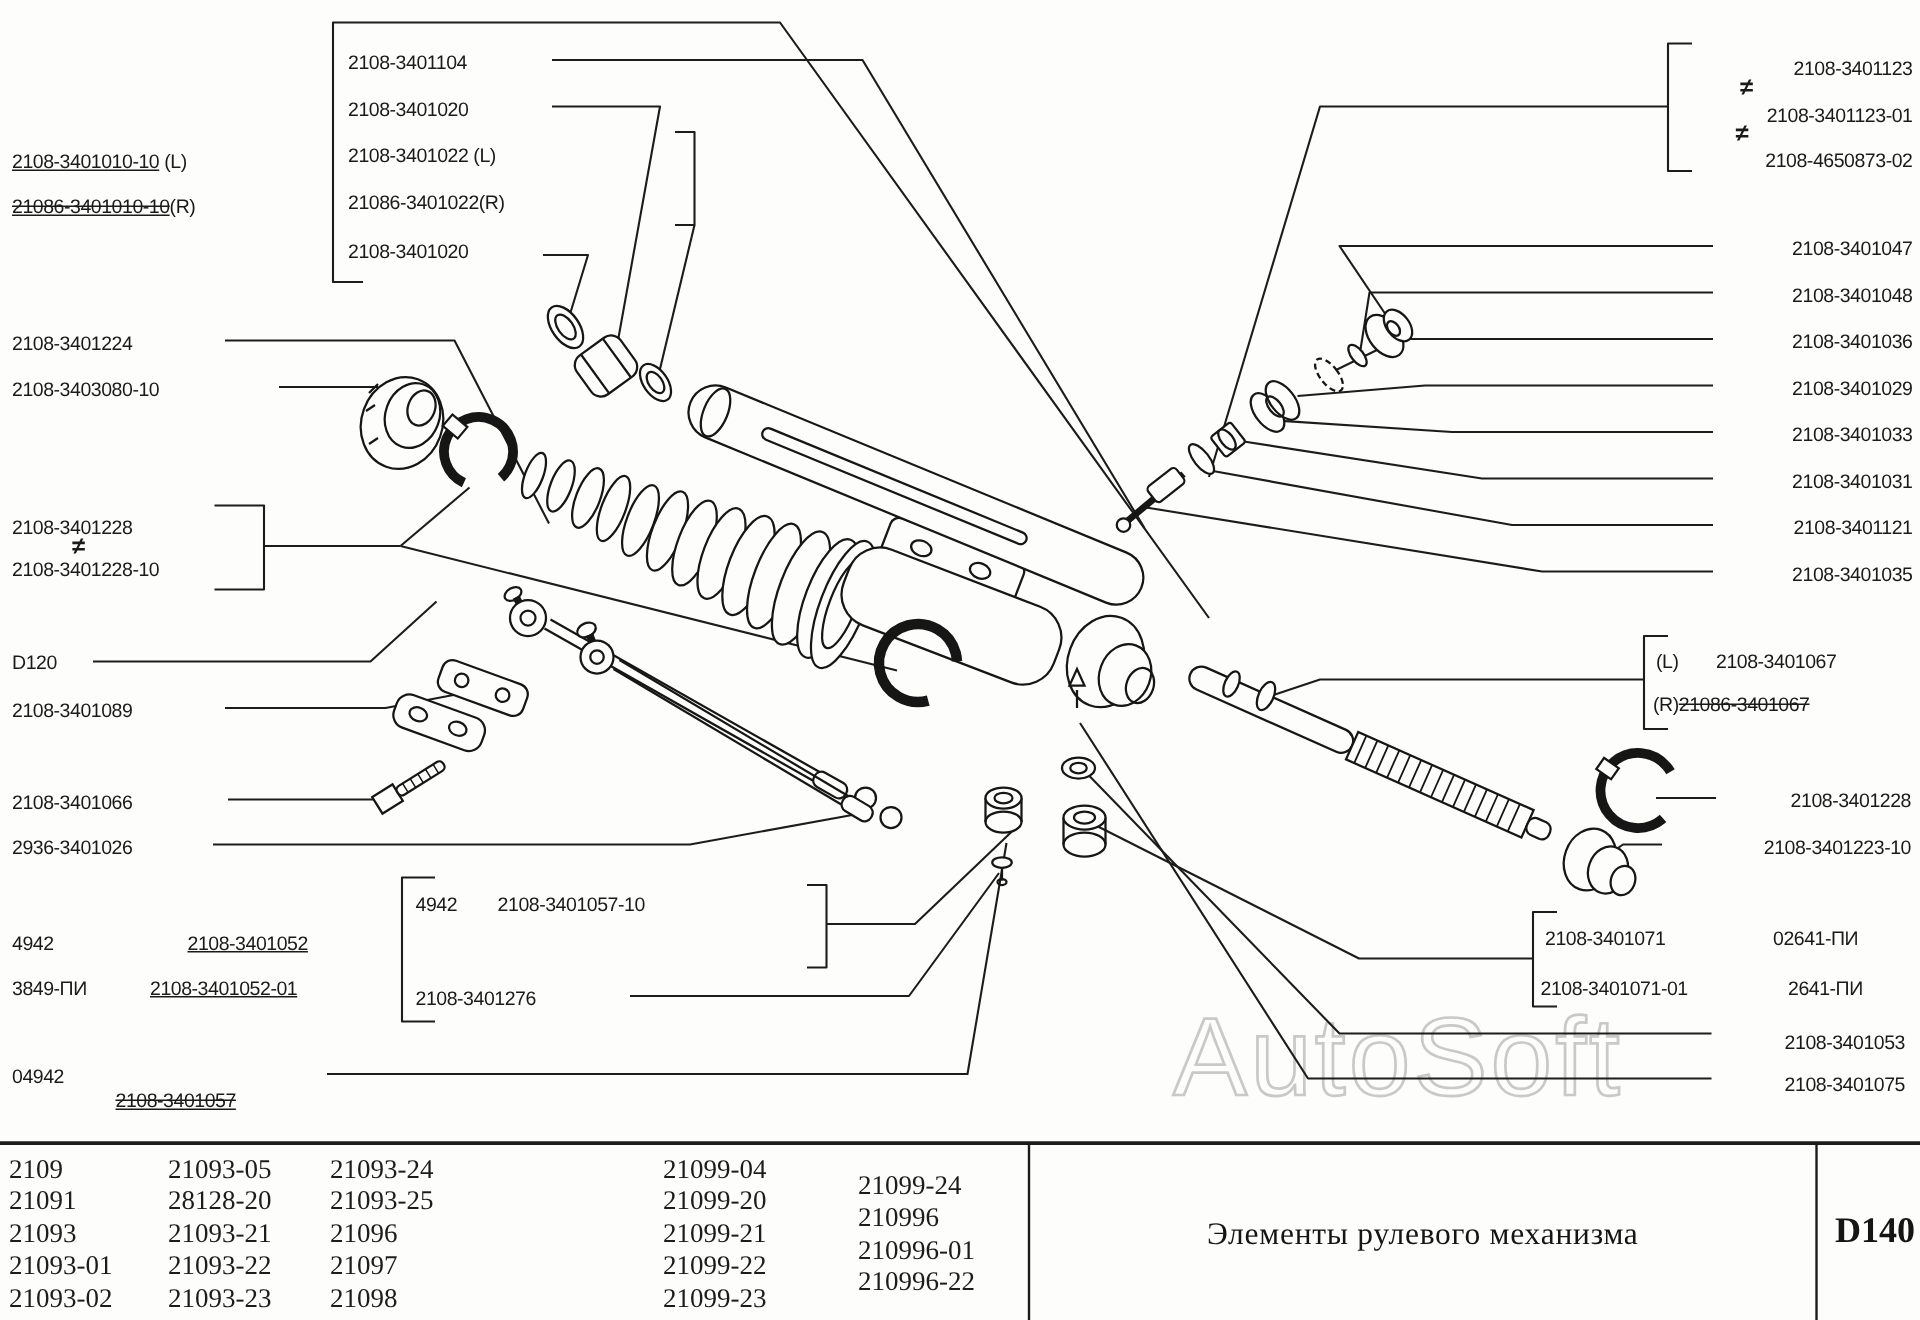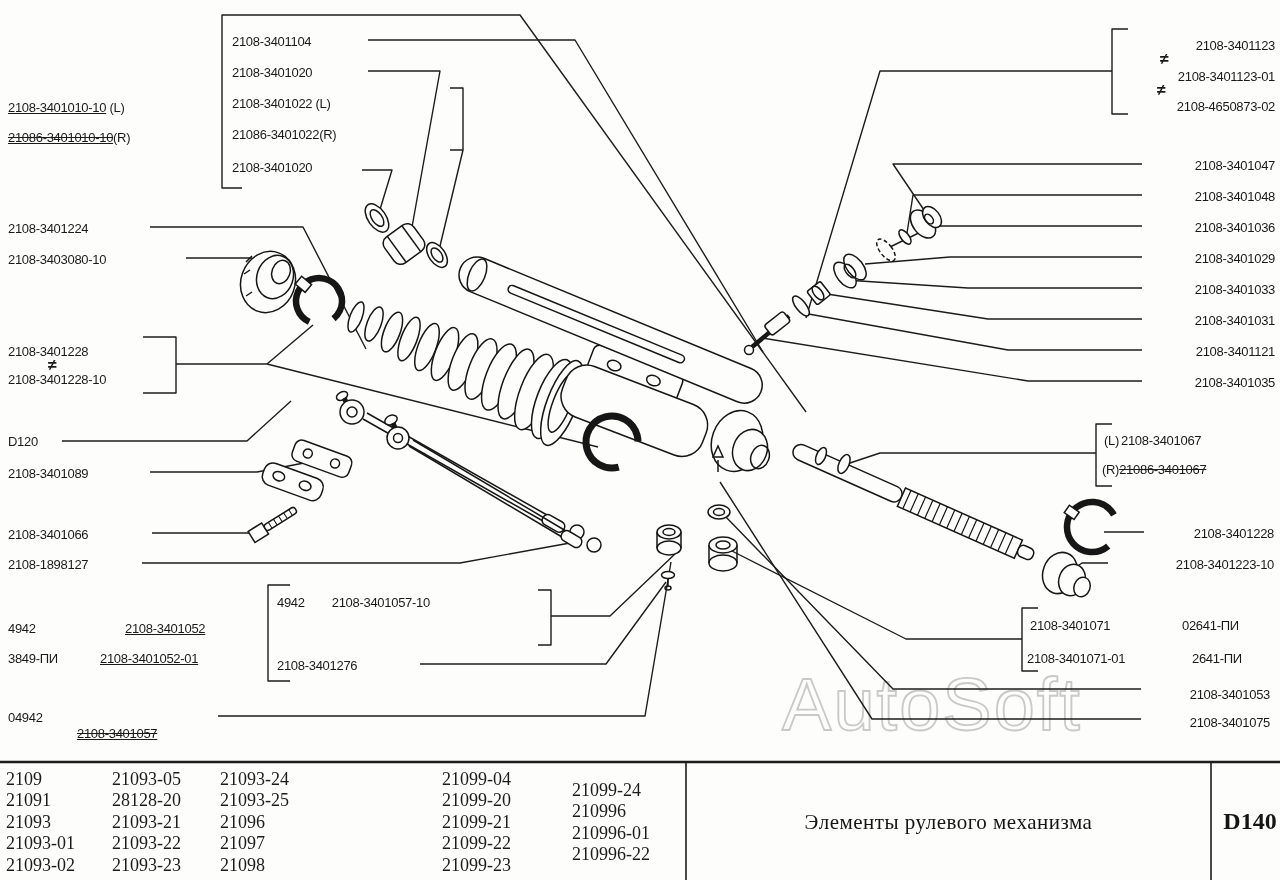--- a/index.html
+++ b/index.html
@@ -262,33 +262,33 @@
 <div class="lbl" style="right:5px;top:372px">2108-3401035</div>
 
 <div class="lbl" style="left:8px;top:218px">2108-3401224</div>
 <div class="lbl" style="left:8px;top:249px">2108-3403080-10</div>
 <div class="lbl" style="left:8px;top:341px">2108-3401228</div>
 <div class="neq" style="left:48px;top:356px">≠</div>
 <div class="lbl" style="left:8px;top:369px">2108-3401228-10</div>
 <div class="lbl" style="left:8px;top:431px">D120</div>
 <div class="lbl" style="left:8px;top:463px">2108-3401089</div>
 <div class="lbl" style="left:8px;top:524px">2108-3401066</div>
-<div class="lbl" style="left:8px;top:554px">2108-1898127</div>
+<div class="lbl" style="left:8px;top:554px">2936-3401026</div>
 
 <div class="lbl" style="left:8px;top:618px">4942</div>
 <div class="lbl u" style="left:125px;top:618px">2108-3401052</div>
 <div class="lbl" style="left:8px;top:648px">3849-ПИ</div>
 <div class="lbl u" style="left:100px;top:648px">2108-3401052-01</div>
 <div class="lbl" style="left:8px;top:707px">04942</div>
 <div class="lbl us" style="left:77px;top:707px">2108-3401057</div>
 
 <div class="lbl" style="left:277px;top:592px"><span>4942</span><span style="margin-left:27px">2108-3401057-10</span></div>
 <div class="lbl" style="left:277px;top:655px">2108-3401276</div>
 
-<div class="lbl" style="left:1104px;top:430px"><span>(L)</span><span style="margin-left:2px">2108-3401067</span></div>
+<div class="lbl" style="left:1104px;top:430px"><span>(L)</span><span style="margin-left:25px">2108-3401067</span></div>
 <div class="lbl" style="left:1102px;top:459px"><span>(R)</span><span class="s">21086-3401067</span></div>
 <div class="lbl" style="right:6px;top:523px">2108-3401228</div>
 <div class="lbl" style="right:6px;top:554px">2108-3401223-10</div>
 
 <div class="lbl" style="left:1030px;top:615px">2108-3401071</div>
 <div class="lbl" style="left:1182px;top:615px">02641-ПИ</div>
 <div class="lbl" style="left:1027px;top:648px">2108-3401071-01</div>
 <div class="lbl" style="left:1192px;top:648px">2641-ПИ</div>
 <div class="lbl" style="right:10px;top:684px">2108-3401053</div>
 <div class="lbl" style="right:10px;top:712px">2108-3401075</div>

